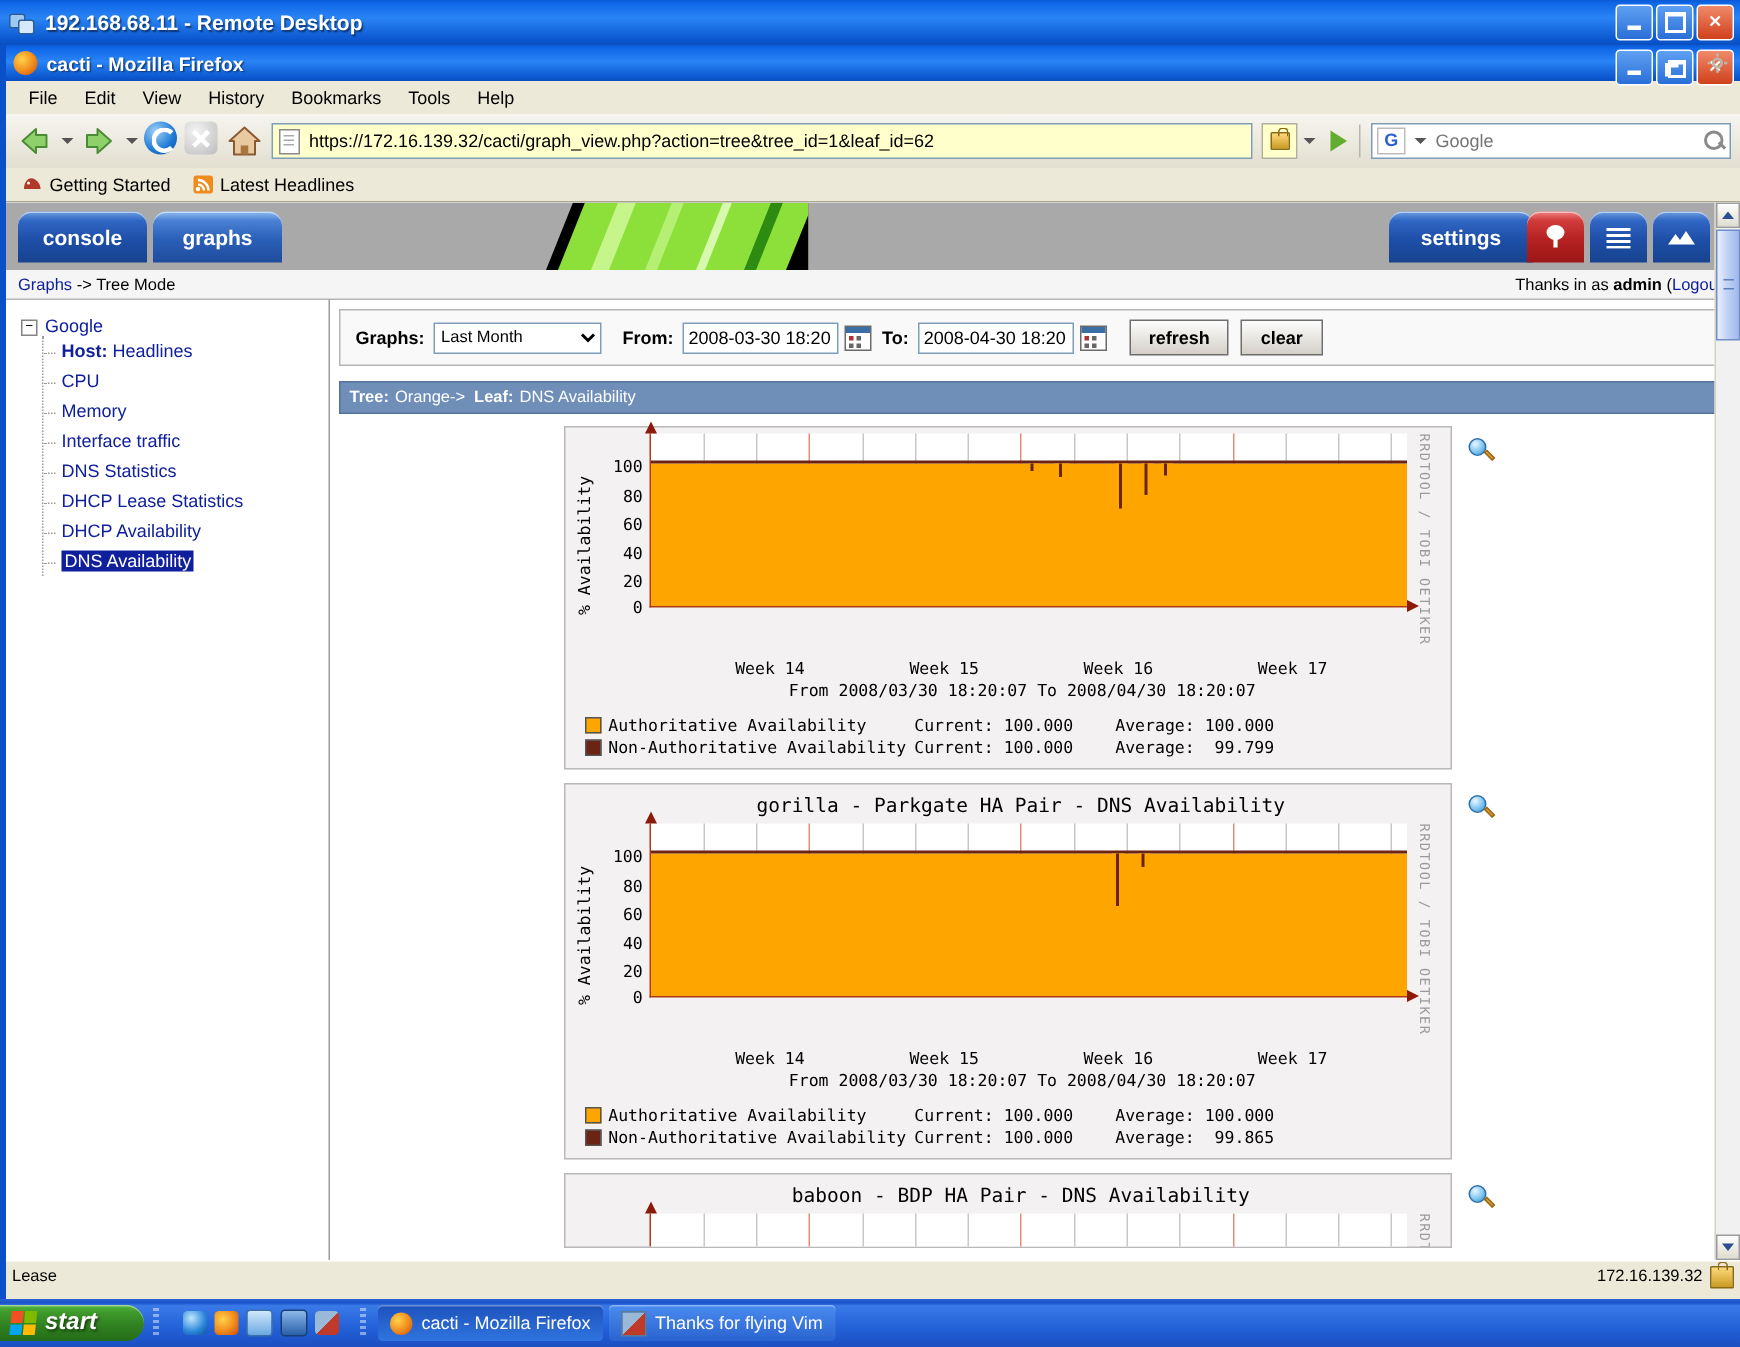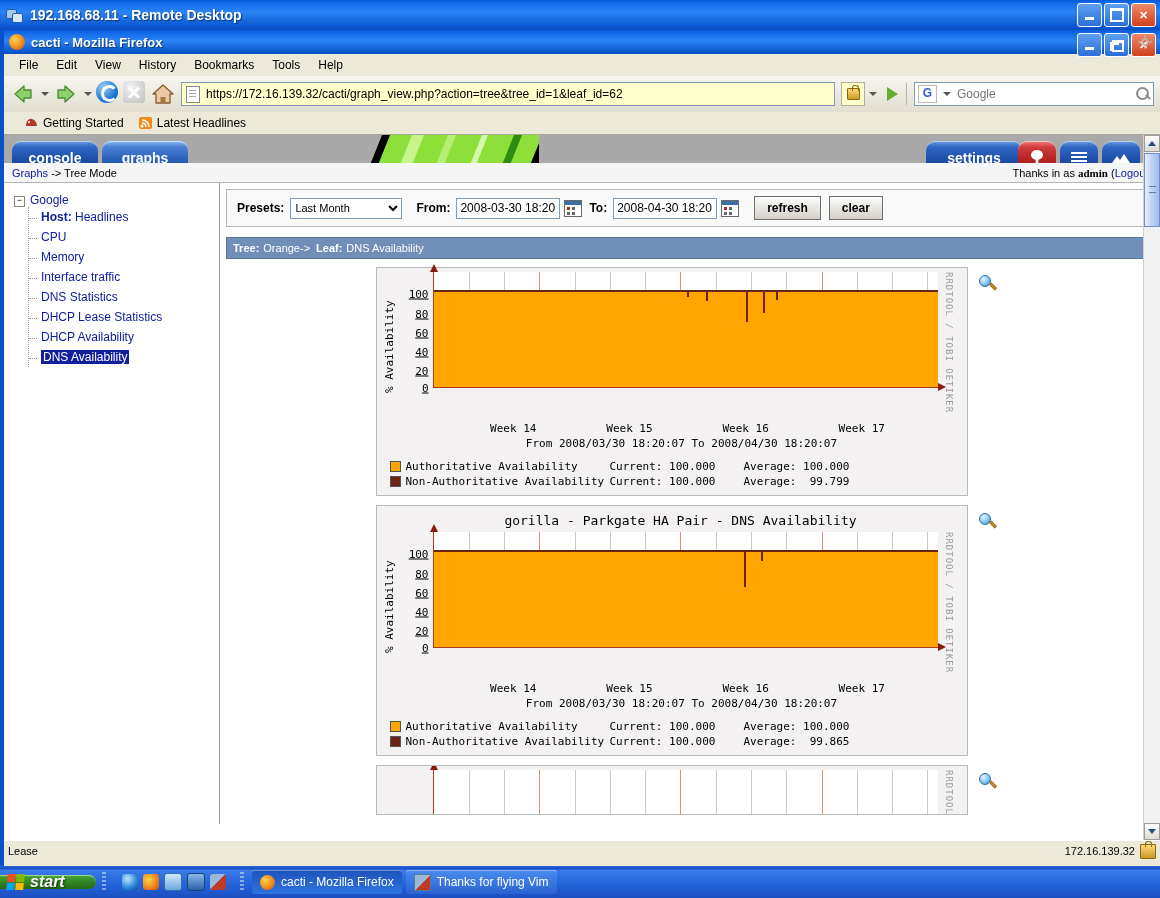--- a/index.html
+++ b/index.html
@@ -60,44 +60,44 @@
   .gotri{width:0;height:0;border-top:7px solid transparent;border-bottom:7px solid transparent;border-left:11px solid #63ac2f;}
   .lockbtn{width:22px;height:22px;background:#ffffcc;border:1px solid #b0b0a0;display:flex;align-items:center;justify-content:center;margin-left:2px;}
   .sep{width:1px;height:22px;background:#b9b6a8;margin:0 3px;}
   .searchbox{width:238px;height:22px;background:#fff;border:1px solid #7f9db9;display:flex;align-items:center;margin-left:4px;flex:0 0 auto;}
   .gicon{width:17px;height:16px;margin:0 2px 0 3px;border:1px solid #bbb;background:#fff;font-weight:bold;font-size:12px;line-height:15px;text-align:center;color:#2a5fd0;flex:0 0 auto;}
   .searchbox input{border:0;outline:none;flex:1 1 auto;font-family:"Liberation Sans",sans-serif;font-size:12px;color:#8a8a8a;min-width:0;}
   .magn{width:20px;height:20px;position:relative;flex:0 0 auto;}
   .magn .lens{position:absolute;left:3px;top:3px;width:9px;height:9px;border:2px solid #8a8a8a;border-radius:50%;}
   .magn .hdl{position:absolute;left:12px;top:12px;width:6px;height:2px;background:#8a8a8a;transform:rotate(45deg);}
   
-  .bmbar{height:22px;background:#ece9d8;display:flex;align-items:center;padding-left:20px;border-bottom:1px solid #a9a692;}
+  .bmbar{height:22px;background:#ece9d8;display:flex;align-items:center;padding-left:10px;border-bottom:1px solid #a9a692;}
   .bmitem{display:flex;align-items:center;margin-right:14px;font-size:12px;color:#000;}
   .bmitem .bi{width:15px;height:14px;margin-right:4px;flex:0 0 auto;}
   
   .content{position:relative;width:1156px;height:705px;background:#fff;overflow:hidden;}
-  .cacti-head{height:28px;background:#a9a9a9;position:relative;overflow:hidden;}
+  .cacti-head{height:45px;background:#a9a9a9;position:relative;overflow:hidden;}
   .tab{position:absolute;top:6px;height:34px;background:linear-gradient(to bottom,#6d9ee0 0%,#3066c4 18%,#1e4fa8 55%,#17438f 100%);
     border-radius:9px 9px 0 0;color:#fff;font-weight:bold;font-size:14px;display:flex;align-items:center;justify-content:center;
     box-shadow:inset 0 1px 0 rgba(255,255,255,.55);}
   .tab.console{left:8px;width:86px;}
   .tab.graphs{left:98px;width:86px;background:linear-gradient(to bottom,#8fbdf2 0%,#4a80d4 18%,#2a5fb8 55%,#1f4c9c 100%);}
   .tab.settings{right:138px;width:96px;}
   .tab.sq{width:38px;}
   .tab.t-red{right:104px;background:linear-gradient(to bottom,#f08080 0%,#d03b3b 18%,#b62222 55%,#9c1717 100%);}
   .tab.t-list{right:62px;}
   .tab.t-chart{right:20px;}
   .greenswoosh{position:absolute;left:360px;top:0;width:175px;height:45px;overflow:hidden;}
   .breadcrumbbar{height:19px;background:#f5f5f5;border-bottom:1px solid #b5b5b5;display:flex;align-items:center;
     padding:0 8px;justify-content:space-between;font-size:11px;}
   .bc-left a{color:#10209c;text-decoration:none;}
   .bc-left span.sep2{color:#000;}
   .bc-left span.mode{color:#000;}
   .bc-right{color:#000;}
-  .bc-right b{color:#000;font-family:Liberation Serif, serif;}
+  .bc-right b{color:#000;}
   .bc-right a{color:#10209c;text-decoration:none;}
   .body-row{display:flex;height:641px;}
   .sidebar{width:216px;background:#fff;border-right:1px solid #9c9c9c;padding:10px 0 0 8px;box-sizing:border-box;}
   .tree-root{display:flex;align-items:flex-start;font-size:12px;color:#10209c;}
   .toggle{width:9px;height:9px;border:1px solid #848484;background:#fff;font-size:9px;line-height:7px;text-align:center;
     color:#000;margin:3px 5px 0 2px;flex:0 0 auto;}
   .tree-children{margin-left:16px;border-left:1px dotted #9c9c9c;padding-left:0;}
   .tree-item{position:relative;padding:3px 0 3px 12px;font-size:12px;color:#10209c;white-space:nowrap;}
   .tree-item:before{content:"";position:absolute;left:0;top:11px;width:8px;border-top:1px dotted #9c9c9c;}
   .tree-item b{color:#10209c;}
@@ -123,21 +123,21 @@
   .graph-row{display:flex;align-items:flex-start;justify-content:center;margin-bottom:9px;}
   .graph-box{width:592px;border:1px solid #b9b9b9;background:#f3f1f2;padding:4px 0 6px 0;box-sizing:border-box;position:relative;}
   .graph-box.clipped{height:50px;overflow:hidden;padding-bottom:0;}
   .gtitle{text-align:center;font-family:"DejaVu Sans Mono","Liberation Mono",monospace;font-size:13px;color:#000;
     letter-spacing:0px;margin:3px 0 4px 18px;}
   .plotline{display:flex;}
   .ylabel{writing-mode:vertical-rl;transform:rotate(180deg);font-family:"DejaVu Sans Mono","Liberation Mono",monospace;
     font-size:11px;color:#000;width:16px;text-align:center;margin-left:6px;}
   .yticks{width:34px;font-family:"DejaVu Sans Mono","Liberation Mono",monospace;font-size:11px;color:#000;
     position:relative;height:116px;}
-  .yticks span{position:absolute;right:4px;transform:translateY(-50%);text-decoration:underline;}
+  .yticks span{position:absolute;right:4px;transform:translateY(-50%);}
   .plot{position:relative;width:505px;height:116px;background:#fff;border-left:1px solid #b03a14;
      border-bottom:1px solid #b03a14;box-sizing:border-box;}
   .plot .fill{position:absolute;left:0;bottom:0;width:100%;height:82.6%;background:#ffa500;}
   .plot .topline{position:absolute;left:0;width:100%;height:2px;background:#6b2413;bottom:82.6%;}
   .grid-v{position:absolute;top:0;bottom:0;width:1px;background:rgba(190,190,190,.85);}
   .grid-v.major{background:rgba(224,100,70,.75);}
   .grid-h{position:absolute;left:0;right:0;height:1px;background:rgba(224,100,70,.45);}
   .yarrow{position:absolute;left:-4px;top:-8px;width:0;height:0;border-left:4px solid transparent;border-right:4px solid transparent;border-bottom:8px solid #8b1a0a;}
   .xarrow{position:absolute;right:-8px;bottom:-4px;width:0;height:0;border-top:4px solid transparent;border-bottom:4px solid transparent;border-left:8px solid #8b1a0a;}
   .dip{position:absolute;background:#6b2413;width:2px;}
@@ -171,21 +171,21 @@
   
   .statusbar{height:20px;background:#ece9d8;border-top:1px solid #fff;display:flex;align-items:center;
     justify-content:space-between;padding:0 4px;font-size:11px;color:#000;}
   .sb-right{display:flex;align-items:center;gap:5px;}
   .sb-lock{width:14px;height:13px;background:linear-gradient(to bottom,#ffd97a,#c99a24);border:1px solid #8a6a10;position:relative;border-radius:1px;}
   .sb-lock:before{content:"";position:absolute;left:4px;top:-4px;width:5px;height:5px;border:1px solid #8a6a10;border-bottom:none;border-radius:3px 3px 0 0;}
   
   .taskbar{position:absolute;left:0;bottom:0;width:1160px;height:32px;
     background:linear-gradient(to bottom,#2a63d8 0%,#1a52c6 8%,#3a7ae8 14%,#2361d8 60%,#1b4fc0 100%);
     display:flex;align-items:center;}
-  .startbtn{width:96px;height:14px;margin-left:0;
+  .startbtn{width:96px;height:24px;margin-left:0;
     background:linear-gradient(to bottom,#53b53e 0%,#3f9a2c 20%,#2f8020 60%,#256c18 100%);
     border-radius:0 12px 12px 0;display:flex;align-items:center;box-shadow:inset 0 1px 0 rgba(255,255,255,.45);}
   .startbtn .flag{width:17px;height:16px;margin-left:7px;display:grid;grid-template-columns:1fr 1fr;grid-gap:1px;transform:skewX(-6deg);}
   .startbtn .flag i{display:block;}
   .startbtn .stext{color:#fff;font-size:16px;font-weight:bold;font-style:italic;margin-left:6px;text-shadow:1px 1px 2px rgba(0,0,0,.55);}
   .qlaunch{display:flex;align-items:center;gap:5px;margin:0 8px 0 10px;padding:0 6px;}
   .qi{width:16px;height:16px;border-radius:3px;}
   .tgrip{width:4px;height:20px;background:repeating-linear-gradient(to bottom,rgba(255,255,255,.45) 0 2px,transparent 2px 4px);}
   .taskitem{height:24px;display:flex;align-items:center;padding:0 8px;margin-right:4px;border-radius:3px;
     background:linear-gradient(to bottom,#4a8cf0,#2a63d0);box-shadow:inset 0 1px 0 rgba(255,255,255,.35);color:#fff;font-size:12px;}
@@ -406,21 +406,21 @@
             </div>
             <div class="tree-item">
               <span class="selected">DNS Availability</span>
             </div>
           </div>
         </div>
 
         <div class="main">
 
           <div class="filterbar">
-            <span class="lbl">Presets:</span>
+            <span class="lbl">Graphs:</span>
             <select>
               <option>Last Month</option>
             </select>
             <span class="lbl" style="margin-left:14px;">From:</span>
             <input class="dt" value="2008-03-30 18:20" style="">
             <div class="calico"></div>
             <span class="lbl">To:</span>
             <input class="dt" value="2008-04-30 18:20" style="">
             <div class="calico"></div>
             <button class="btn">refresh</button>
@@ -596,20 +596,21 @@
                 </div>
               </div>
               <div class="magnifier">
                   <div class="lens2"></div>
                   <div class="hdl2"></div>
                 </div>
             </div>
 
             <div class="graph-row">
               <div class="graph-box clipped">
+                <div class="gtitle">baboon - BDP HA Pair - DNS Availability</div>
                 <div class="plotline">
                   <div class="ylabel"></div>
                   <div class="yticks"></div>
                   <div class="plot">
                     <div class="yarrow"></div>
                     <div class="grid-v" style="left:7%"></div>
                       <div class="grid-v" style="left:14%"></div>
                     <div class="grid-v major" style="left:21%"></div>
                       <div class="grid-v" style="left:28%"></div>
                     <div class="grid-v" style="left:35%"></div>

